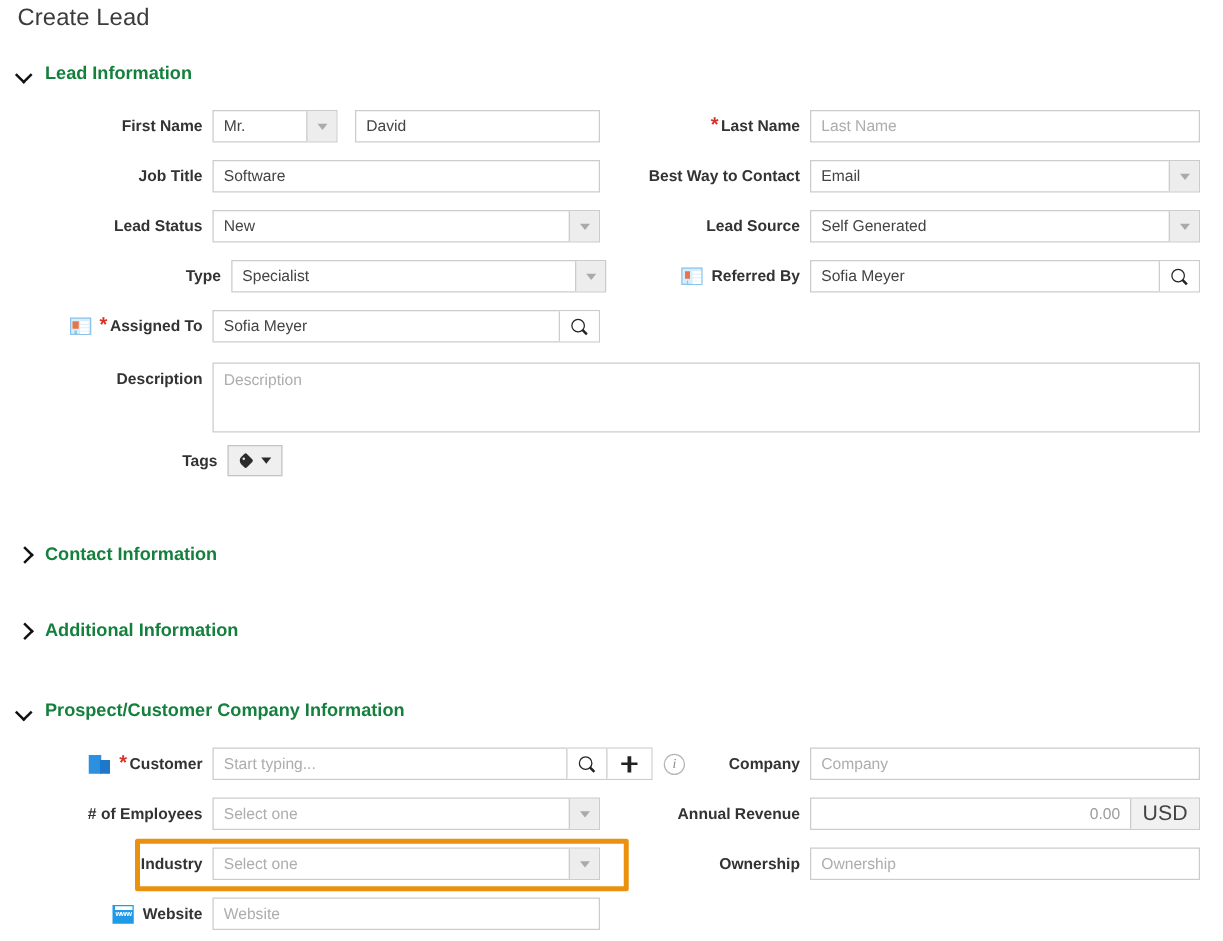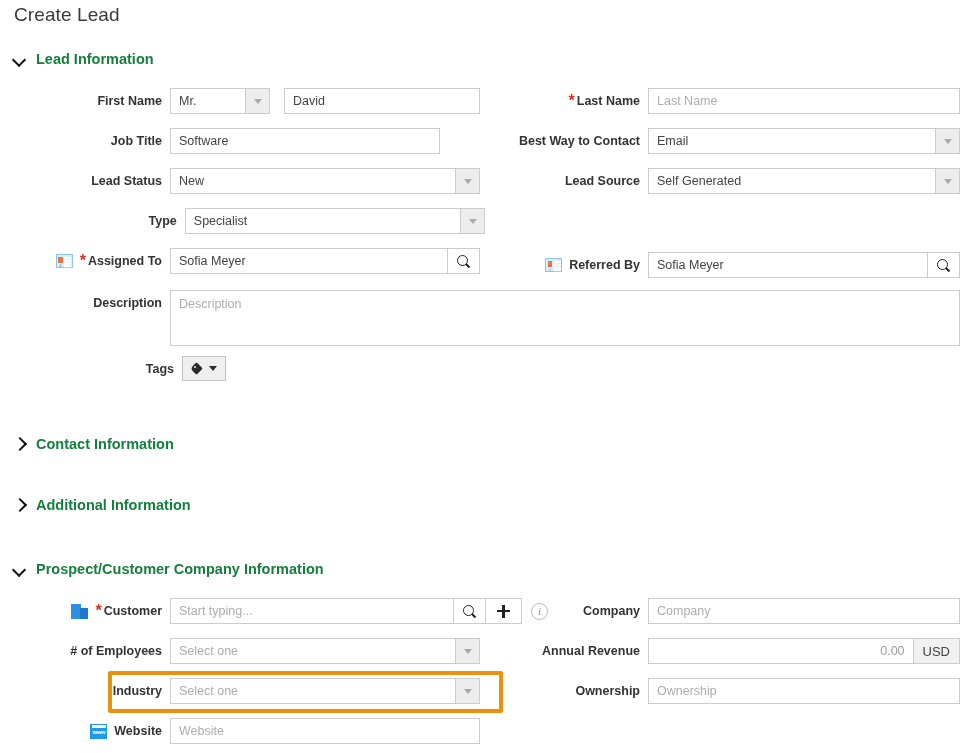--- a/index.html
+++ b/index.html
@@ -78,21 +78,21 @@
   }
 
   
   .addon {
     flex: 0 0 auto; align-self: stretch;
     background: #fff; border-left: 1px solid #ccc;
     display: flex; align-items: center; justify-content: center;
     width: 32px; cursor: pointer;
   }
   .addon.grey { background: #f1f1f1; width: auto; padding: 0 9px;
-                font-size: 13px; color: #444; }
+                font-size: 17px; color: #444; }
 
   
   .mag { width: 13px; height: 13px; position: relative; display: inline-block; }
   .mag::before {
     content: ""; position: absolute; left: 0; top: 0;
     width: 9px; height: 9px; border: 1.9px solid #222; border-radius: 50%;
   }
   .mag::after {
     content: ""; position: absolute; left: 8.5px; top: 8.5px;
     width: 5px; height: 1.9px; background: #222;
@@ -206,21 +206,21 @@
         <span class="caret"></span>
       </span>
     </div>
     <div class="field" style="width:196px; margin-left:14px;">
       <span class="val">David</span>
     </div>
   </div>
 
   <div class="row" style="left:0px; top:128px; width:485px;">
     <div class="label" style="width:170px;">Job Title</div>
-    <div class="field" style="width:270px;">
+    <div class="field" style="width:310px;">
       <span class="val">Software</span>
     </div>
   </div>
 
   <div class="row" style="left:0px; top:168px; width:485px;">
     <div class="label" style="width:170px;">Lead Status</div>
     <div class="field select" style="width:310px;">
       <span class="val">New</span>
       <span class="caret-box">
         <span class="caret"></span>
@@ -290,21 +290,21 @@
   <div class="row" style="left:470px; top:168px;">
     <div class="label" style="width:178px;">Lead Source</div>
     <div class="field select" style="width:312px;gap:21px;">
       <span class="val">Self Generated</span>
       <span class="caret-box">
         <span class="caret"></span>
       </span>
     </div>
   </div>
 
-  <div class="row" style="left:470px; top:208px;margin-top:44px;">
+  <div class="row" style="left:470px; top:208px;">
     <div style="width:178px; display:flex; align-items:center; justify-content:flex-end; padding-right:8px;">
       <span class="mini-icon card-ico"></span>
       <span class="label" style="padding-right:0; margin-left:7px;">Referred By</span>
     </div>
     <div class="field" style="width:312px; padding:0;">
       <span class="val" style="flex:1;">Sofia Meyer</span>
       <span class="addon">
         <span class="mag"></span>
       </span>
     </div>

